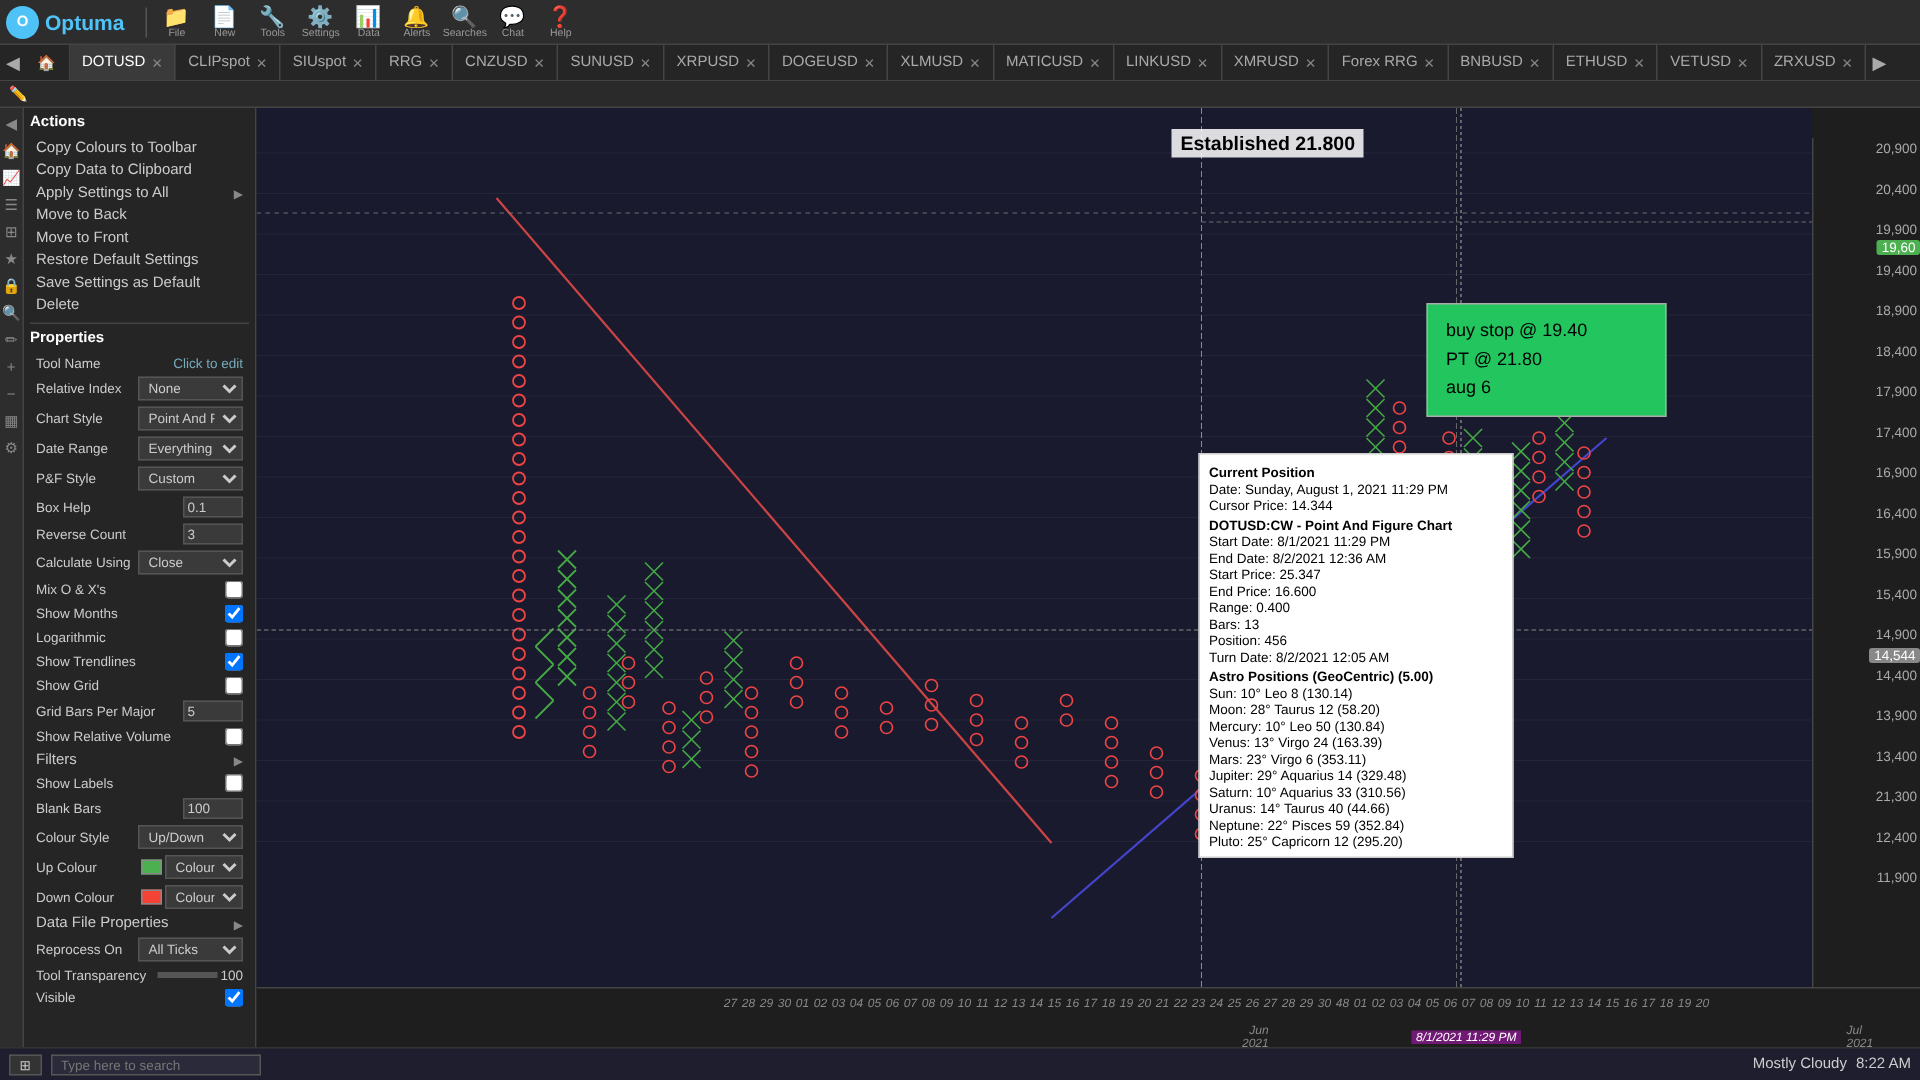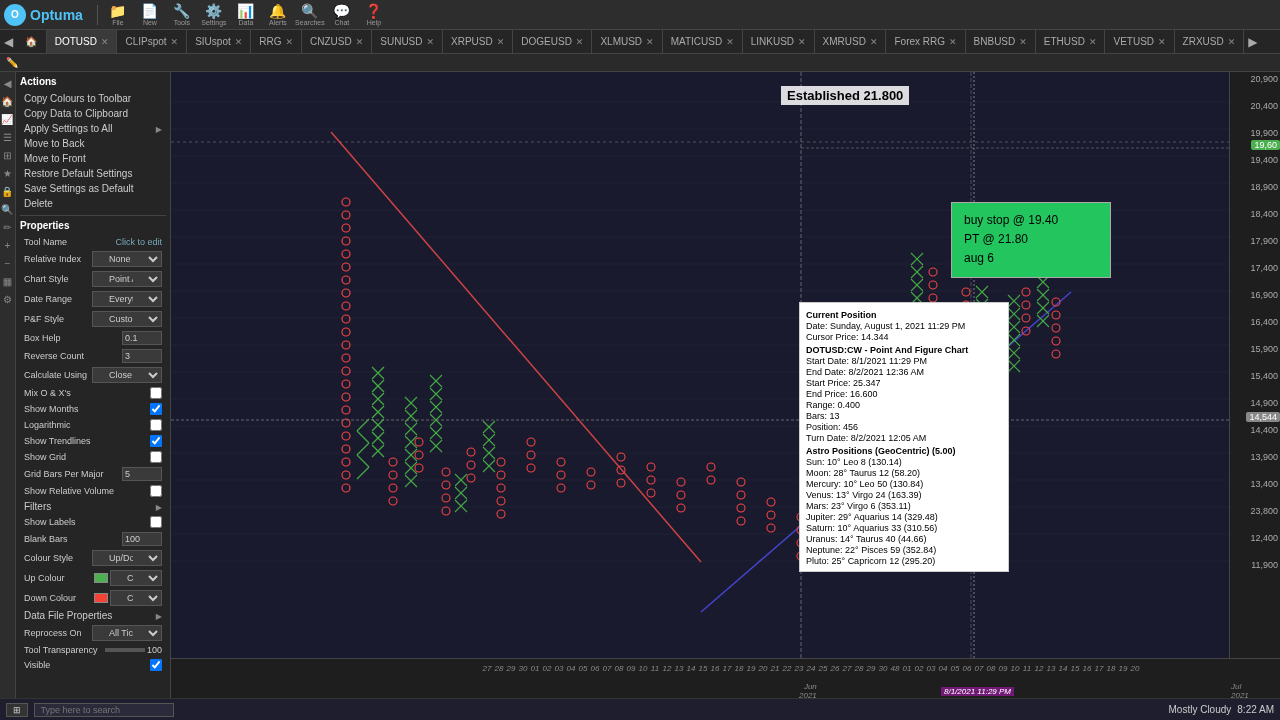--- a/index.html
+++ b/index.html
@@ -32,21 +32,21 @@
     #left-sidebar { width: 16px; background: #2d2d2d; display: flex; flex-direction: column; align-items: center; padding: 4px 0; gap: 4px; border-right: 1px solid #444; }
     .side-btn { width: 14px; height: 14px; display: flex; align-items: center; justify-content: center; cursor: pointer; color: #888; font-size: 10px; }
 
     
     #panel { width: 155px; background: #252525; border-right: 1px solid #444; overflow-y: auto; font-size: 10px; }
     #panel-actions { padding: 4px; }
     .panel-section-title { font-weight: bold; color: #fff; margin-bottom: 4px; font-size: 10px; }
     .panel-item { padding: 2px 4px; cursor: pointer; color: #ccc; display: flex; align-items: flex-end; justify-content: space-between; }
     .panel-divider { height: 1px; background: #444; margin: 4px 0; }
     .panel-prop { display: flex; align-items: center; justify-content: space-between; padding: 2px 4px; font-size: 9px; }
-    .prop-select { background: #3a3a3a; border: 1px solid #555; color: #ccc; font-size: 9px; padding: 1px 12px; width: 70px; }
+    .prop-select { background: #3a3a3a; border: 1px solid #555; color: #ccc; font-size: 9px; padding: 1px 2px; width: 70px; }
     .prop-input { background: #3a3a3a; border: 1px solid #555; color: #ccc; font-size: 9px; padding: 1px 2px; width: 40px; }
     .prop-checkbox { width: 12px; height: 12px; }
     .color-box { width: 14px; height: 10px; display: inline-block; border: 1px solid #888; }
     .slider-area { display: flex; align-items: center; gap: 2px; }
     .mini-slider { width: 40px; height: 4px; background: #555; }
     .sub-arrow { color: #888; font-size: 8px; }
     .clickable-text { color: #7ab; cursor: pointer; font-size: 9px; }
 
     
     #chart-area { flex: 1; position: relative; background: #1a1a2e; overflow: hidden; }
@@ -748,41 +748,41 @@
           <div class="row">Venus: 13° Virgo 24 (163.39)</div>
           <div class="row">Mars: 23° Virgo 6 (353.11)</div>
           <div class="row">Jupiter: 29° Aquarius 14 (329.48)</div>
           <div class="row">Saturn: 10° Aquarius 33 (310.56)</div>
           <div class="row">Uranus: 14° Taurus 40 (44.66)</div>
           <div class="row">Neptune: 22° Pisces 59 (352.84)</div>
           <div class="row">Pluto: 25° Capricorn 12 (295.20)</div>
         </div>
       </div>
 
-      <div id="price-scale" style="position:relative; width:51px; background:#1e1e1e; border-left:1px solid #444; overflow:hidden;">
+      <div id="price-scale" style="position:relative; width:72px; background:#1e1e1e; border-left:1px solid #444; overflow:hidden;margin-top:20px;">
         <div style="position:absolute; top:0; left:0; width:100%; height:100%;">
           <span class="price-label" style="top:2px;">20,900</span>
           <span class="price-label" style="top:29px;">20,400</span>
           <span class="price-label" style="top:56px;">19,900</span>
           <span class="price-label highlight" style="top:68px; right:0;">19,60</span>
           <span class="price-label" style="top:83px;">19,400</span>
           <span class="price-label" style="top:110px;">18,900</span>
           <span class="price-label" style="top:137px;">18,400</span>
           <span class="price-label" style="top:164px;">17,900</span>
           <span class="price-label" style="top:191px;">17,400</span>
           <span class="price-label" style="top:218px;">16,900</span>
           <span class="price-label" style="top:245px;">16,400</span>
           <span class="price-label" style="top:272px;">15,900</span>
           <span class="price-label" style="top:299px;">15,400</span>
           <span class="price-label" style="top:326px;">14,900</span>
           <span class="price-label highlight2" style="top:340px; right:0;">14,544</span>
           <span class="price-label" style="top:353px;">14,400</span>
           <span class="price-label" style="top:380px;">13,900</span>
           <span class="price-label" style="top:407px;">13,400</span>
-          <span class="price-label" style="top:434px;">23,800</span>
+          <span class="price-label" style="top:434px;">21,300</span>
           <span class="price-label" style="top:461px;">12,400</span>
           <span class="price-label" style="top:488px;">11,900</span>
         </div>
       </div>
     </div>
 
     <div id="time-axis" style="height:40px; background:#1e1e1e; border-top:1px solid #444; overflow:hidden; position:relative; display:flex; flex-direction:column; justify-content:space-around;">
       <div style="display:flex; padding-left:155px; font-size:8px; color:#888; gap:0;">
         <span style="min-width:12px; text-align:center;">27</span>
         <span style="min-width:12px; text-align:center;">28</span>
@@ -834,21 +834,21 @@
         <span style="min-width:12px; text-align:center;">13</span>
         <span style="min-width:12px; text-align:center;">14</span>
         <span style="min-width:12px; text-align:center;">15</span>
         <span style="min-width:12px; text-align:center;">16</span>
         <span style="min-width:12px; text-align:center;">17</span>
         <span style="min-width:12px; text-align:center;">18</span>
         <span style="min-width:12px; text-align:center;">19</span>
         <span style="min-width:12px; text-align:center;">20</span>
       </div>
       <div style="display:flex; padding-left:155px; font-size:8px; color:#888; position:relative; height:12px;">
-        <span style="position:absolute; left:143px;text-align:right;">Jun 2021</span>
+        <span style="position:absolute; left:172px;text-align:right;">Jun 2021</span>
         <span style="position:absolute; left:575px;">Jul 2021</span>
 
       </div>
 
       <div style="position:absolute; bottom:2px; left:770px; background:#701a75; color:#fff; font-size:8px; padding:0 3px;">
         <span>8/1/2021 11:29 PM</span>
       </div>
     </div>
   </div>
 </div>

